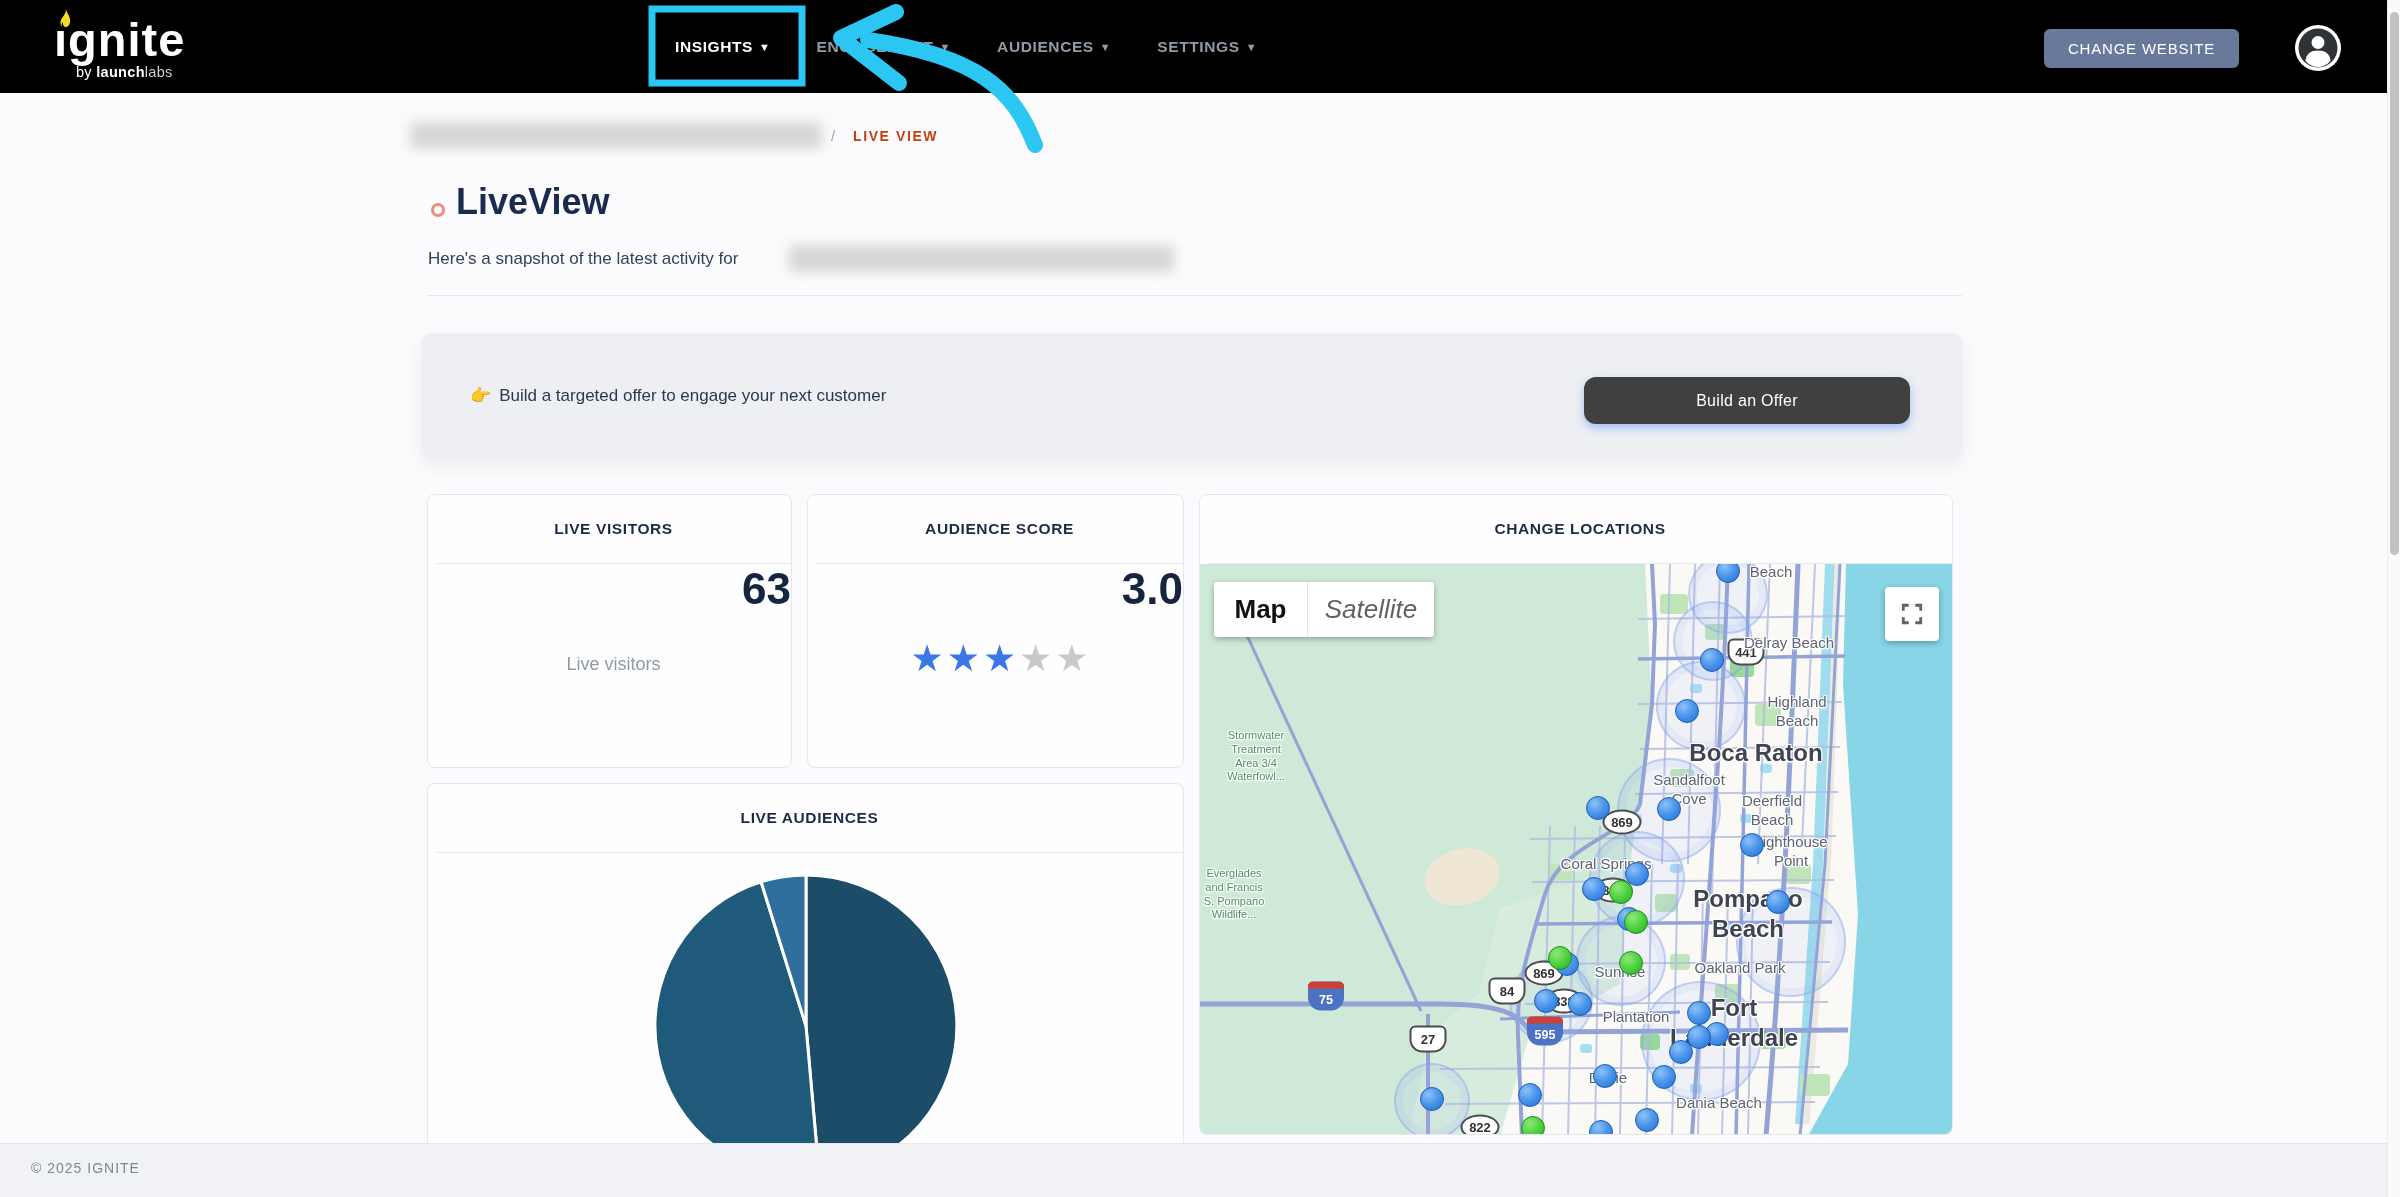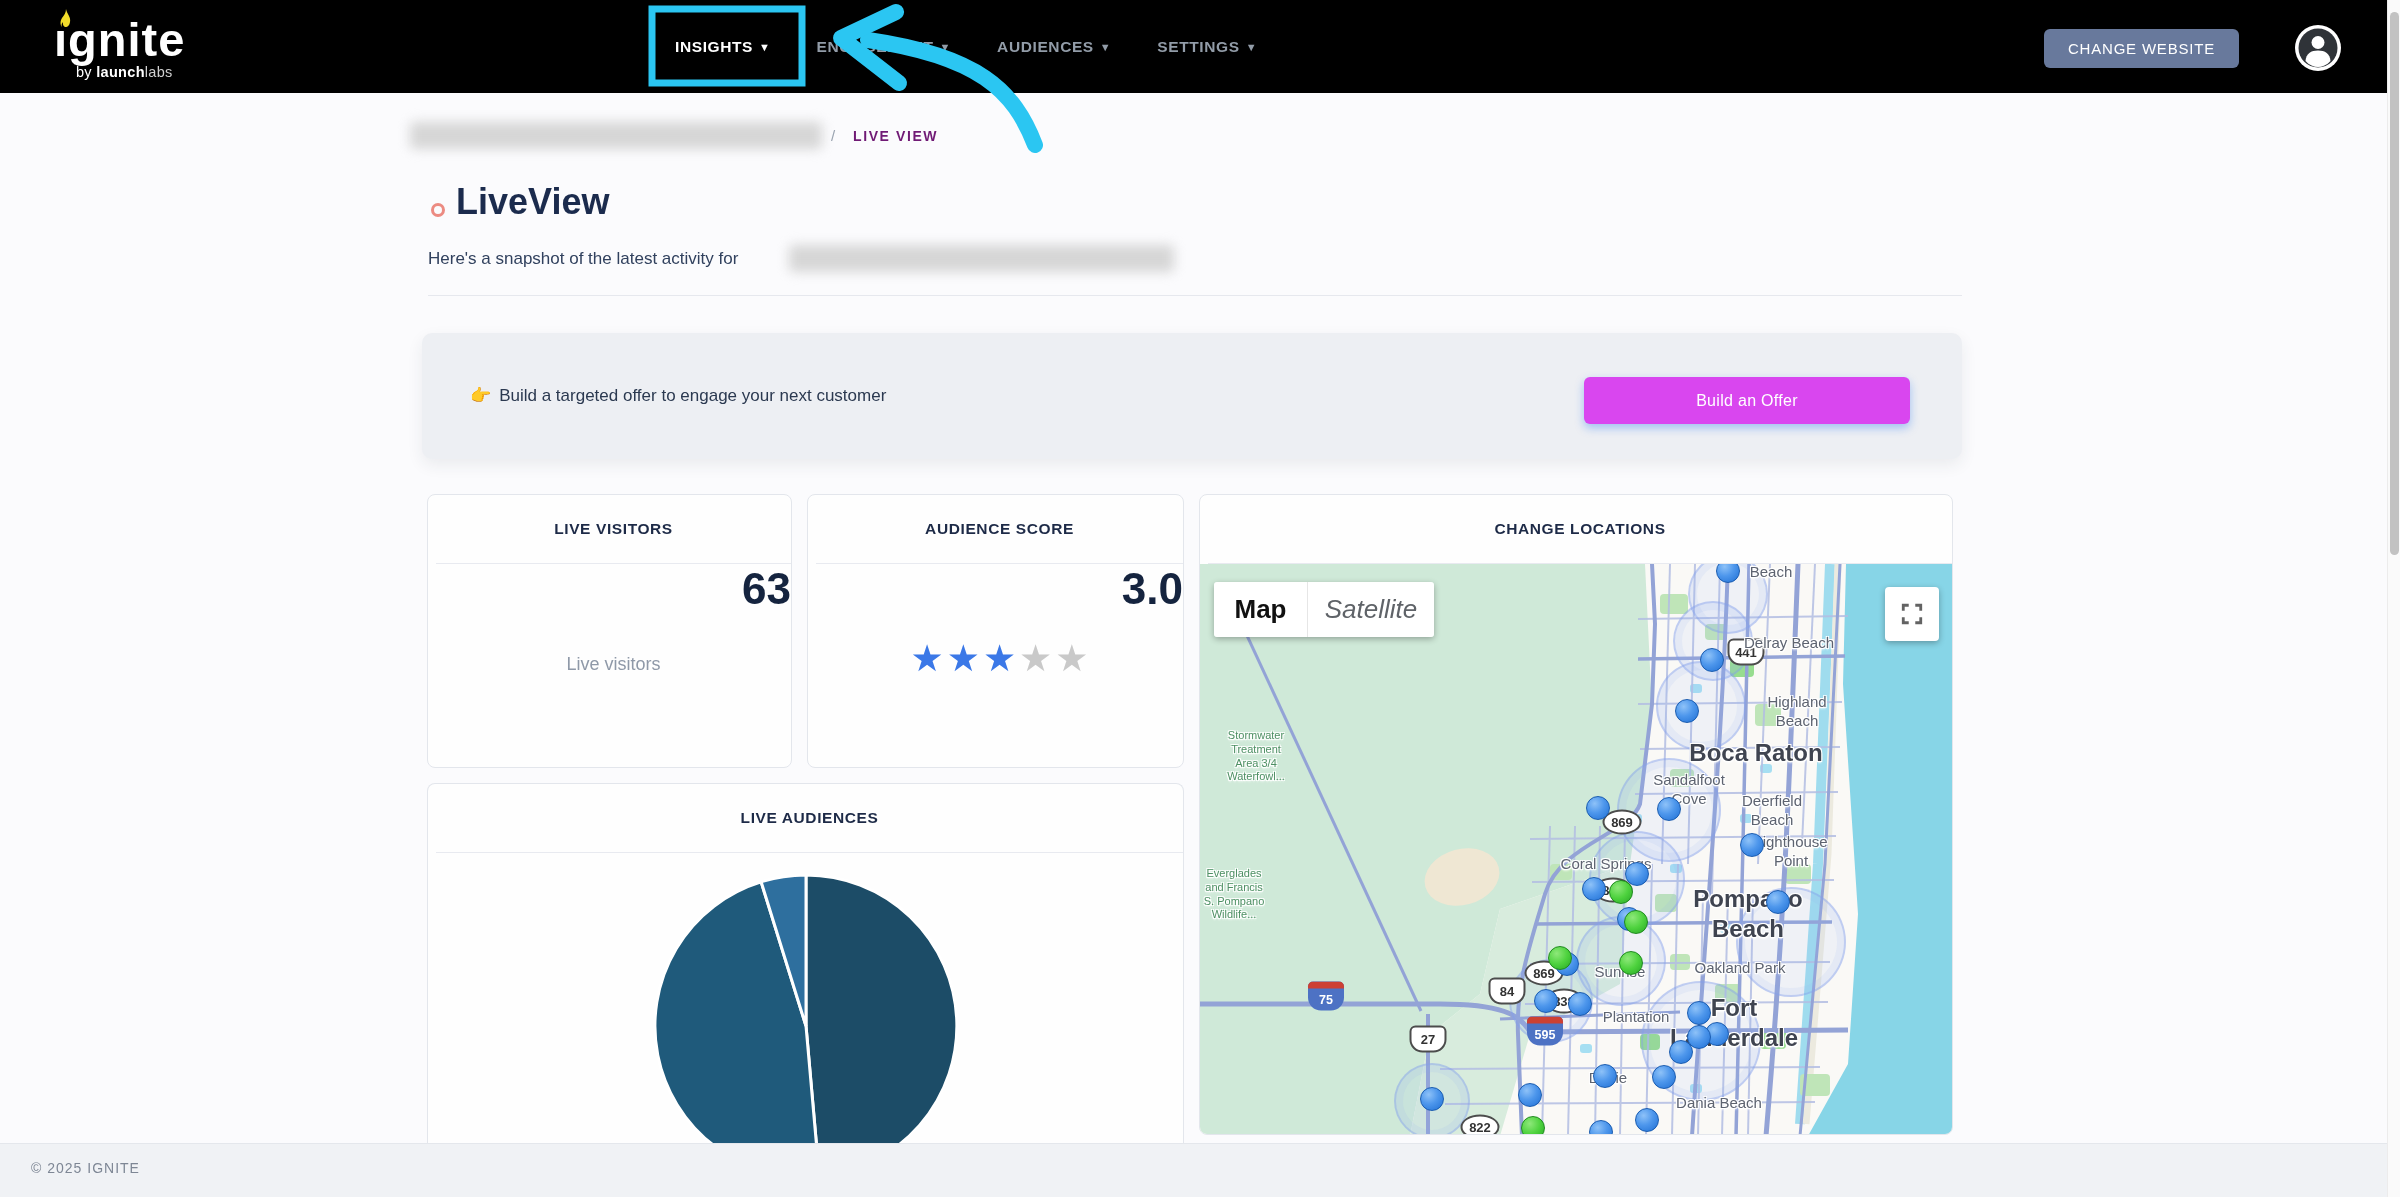--- a/index.html
+++ b/index.html
@@ -25,32 +25,32 @@
   #change-website { right:148px; top:29px; height:39px; padding:0 24px; background:#68799c; color:#fff; border:none; border-radius:6px; font-size:15px; font-weight:500; letter-spacing:.8px; font-family:inherit; cursor:pointer; box-shadow:0 2px 5px rgba(0,0,0,.35); }
   #avatar { right:46px; top:25px; width:46px; height:46px; border-radius:50%; background:#fff; cursor:pointer; overflow:hidden; }
 
   
   #annot { left:0; top:0; width:1200px; height:220px; z-index:50; pointer-events:none; }
 
   
   .blurbox { background:#d6d6d6; filter:blur(6px); border-radius:4px; }
   #bc-blur { left:410px; top:122px; width:412px; height:27px; }
   #bc-sep { left:831px; top:127px; font-size:15px; color:#9aa3b0; }
-  #bc-current { left:853px; top:128px; font-size:14px; font-weight:700; letter-spacing:1.6px; color:#701a75; cursor:pointer; }
+  #bc-current { left:853px; top:128px; font-size:14px; font-weight:700; letter-spacing:1.6px; color:#c2410c; cursor:pointer; }
   #live-dot { left:431px; top:203px; width:14px; height:14px; border:3px solid #ec8b82; border-radius:50%; }
   #page-title { left:456px; top:181px; font-size:36px; font-weight:700; color:#1b2b4d; }
   #subtitle { left:428px; top:249px; font-size:17px; color:#31415e; }
   #sub-blur { left:789px; top:245px; width:385px; height:27px; }
   #top-divider { left:428px; top:295px; width:1534px; height:1px; background:#e6e8ee; }
 
   
   #offer-banner { left:422px; top:333px; width:1540px; height:126px; background:#edeff3; border-radius:10px; box-shadow:0 6px 16px rgba(40,50,70,.08); }
   #offer-text { position:absolute; left:48px; top:52px; font-size:17px; color:#2b3950; }
   #offer-emoji { margin-right:8px; }
-  #build-offer-btn { position:absolute; left:1162px; top:44px; width:326px; height:47px; background:#d946ef; border:none; border-radius:6px; color:#fff; font-size:16px; font-weight:500; font-family:inherit; letter-spacing:.3px; cursor:pointer; box-shadow:0 4px 10px rgba(18,102,241,.35); }
+  #build-offer-btn { position:absolute; left:1162px; top:44px; width:326px; height:47px; background:#404040; border:none; border-radius:12px; color:#fff; font-size:16px; font-weight:500; font-family:inherit; letter-spacing:.3px; cursor:pointer; box-shadow:0 4px 10px rgba(18,102,241,.35); }
 
   
   .card { position:absolute; background:#fefefe; border:1px solid #e3e6ec; border-radius:8px;padding-left:8px; }
   .card-header { height:69px; display:flex; align-items:center; justify-content:center; border-bottom:1px solid #e8eaf0; font-size:15.5px; font-weight:600; letter-spacing:.6px; color:#1d2a47; }
   #card-visitors { left:427px; top:494px; width:365px; height:274px; }
   #card-score { left:807px; top:494px; width:377px; height:274px; }
   #card-audiences { left:427px; top:783px; width:757px; height:380px; border-bottom:none; border-radius:8px 8px 0 0; overflow:hidden; }
   #card-map { left:1199px; top:494px; width:754px; height:641px; overflow:hidden; }
   .big-value { text-align:right; font-size:44px; font-weight:600; color:#15243f; }
   .card-caption { text-align:center; font-size:18px; color:#8f99a8; margin-top:40px; }

